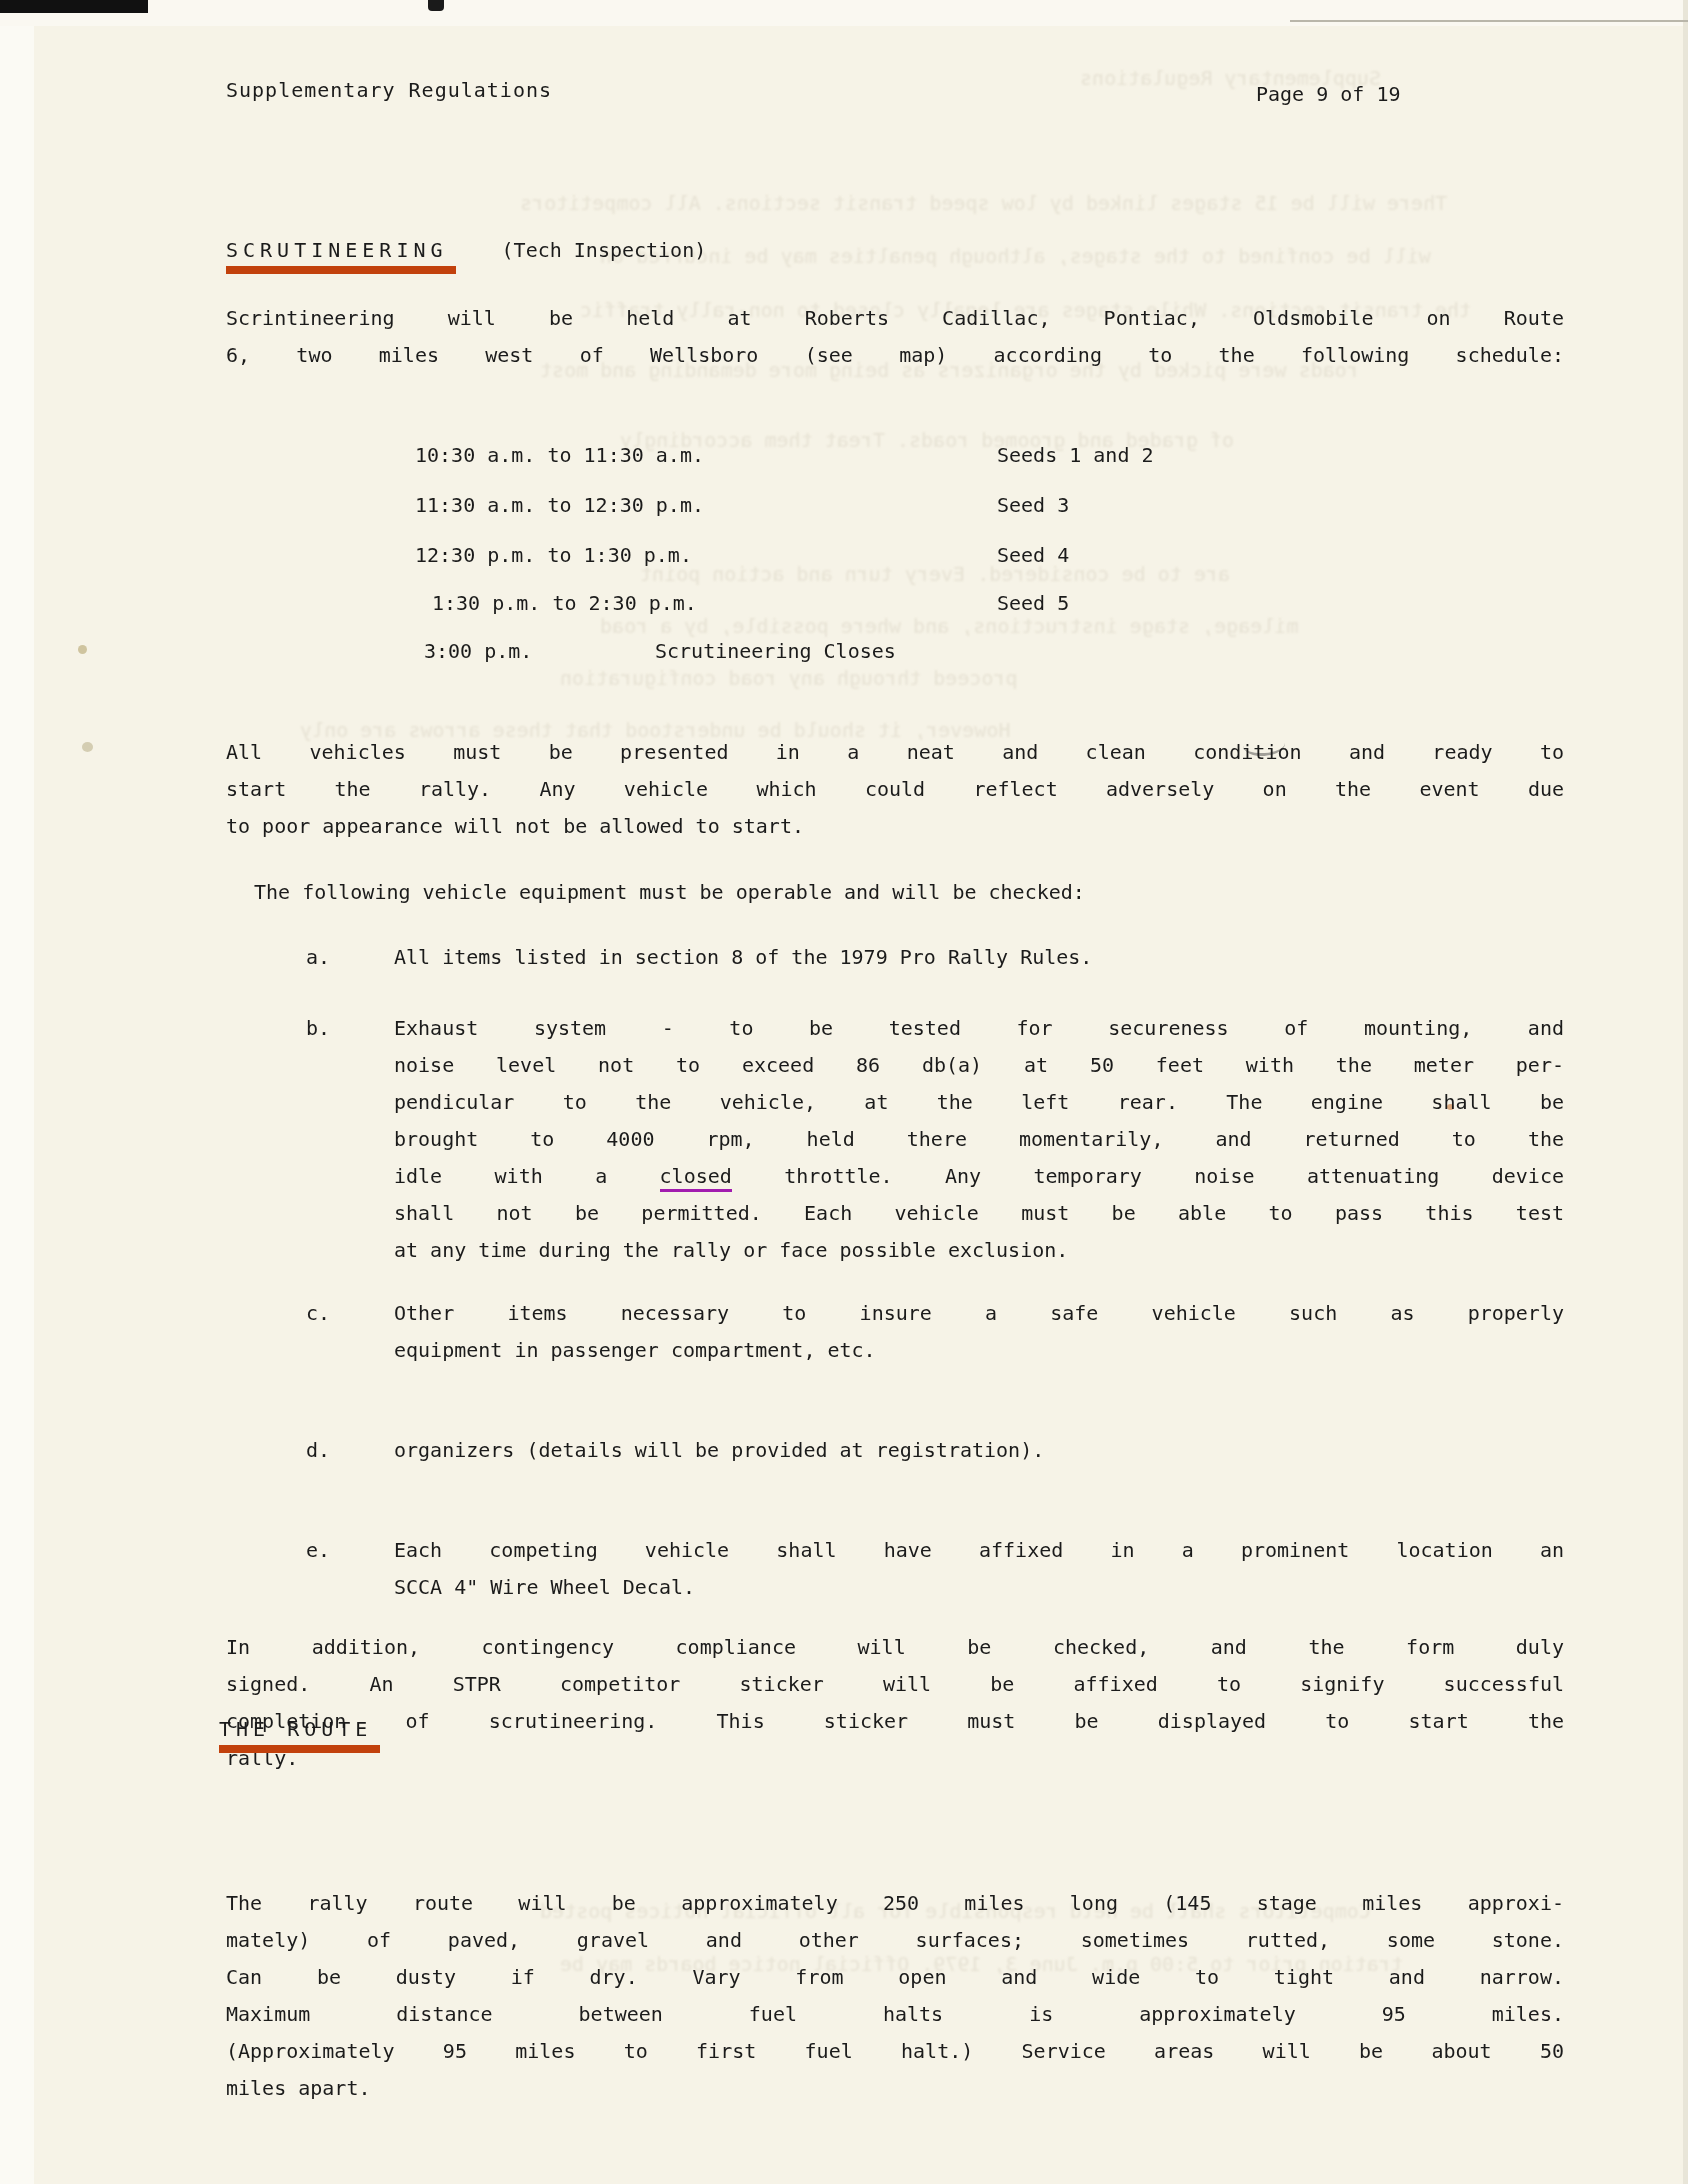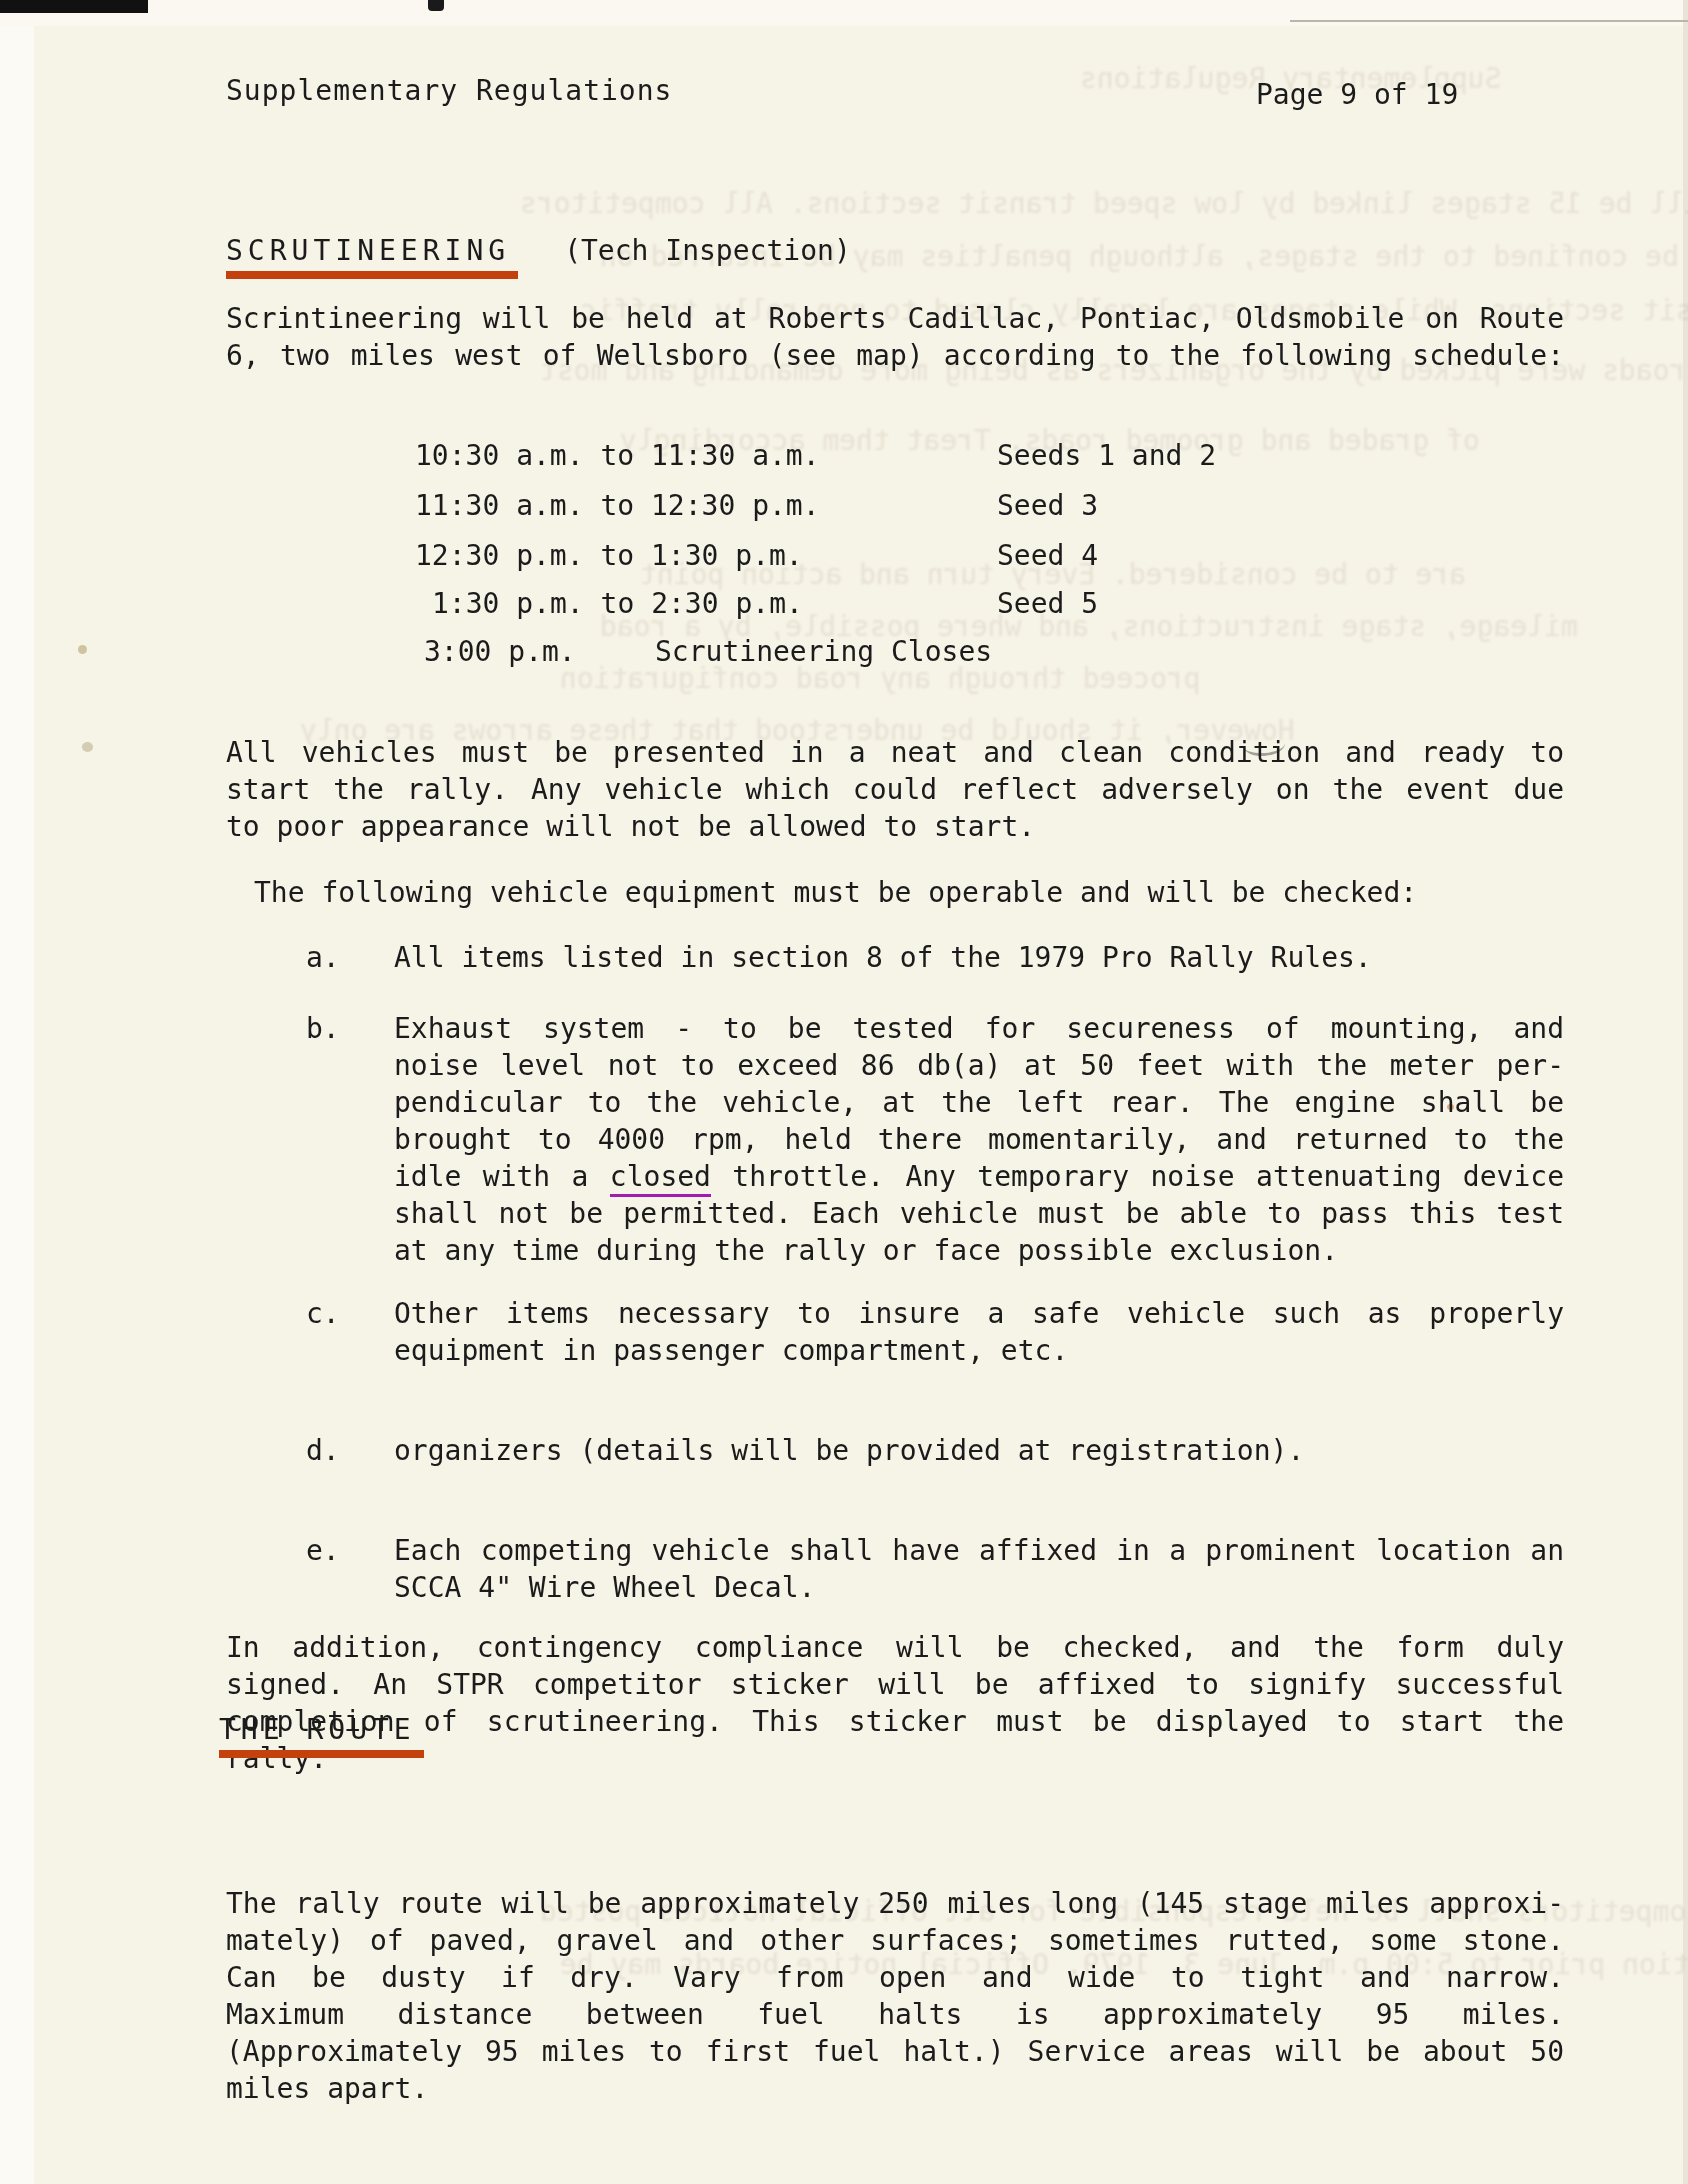--- a/index.html
+++ b/index.html
@@ -3,21 +3,21 @@
 <meta charset="utf-8">
 <style>
   html,body{margin:0;padding:0;background:#d8d5c9;}
   .page{
     position:relative;
     width:1688px;height:2184px;
     background:#f6f3e7;
     overflow:hidden;
     font-family:"DejaVu Sans Mono","Liberation Mono",monospace;
     color:#1b1b1b;
-    font-size:28px;line-height:37px;
+    font-size:20px;line-height:37px;
   }
   
   .edge-left{position:absolute;left:0;top:0;width:34px;height:100%;background:#fbfaf4;}
   .edge-top{position:absolute;left:0;top:0;width:100%;height:26px;background:#faf8f1;}
   .edge-right{position:absolute;right:0;top:0;width:5px;height:100%;background:#e8e5d8;}
   .bar-topleft{position:absolute;left:0;top:0;width:148px;height:13px;background:#111;}
   .blob-top{position:absolute;left:428px;top:0;width:16px;height:11px;background:#1a1a1a;border-radius:0 0 4px 4px;}
   .line-topright{position:absolute;left:1290px;top:20px;width:398px;height:2px;background:#b9b6aa;}
   .speck1{position:absolute;left:78px;top:645px;width:9px;height:9px;border-radius:50%;background:rgba(160,140,70,.45);}
   .speck2{position:absolute;left:82px;top:742px;width:11px;height:10px;border-radius:50%;background:rgba(150,135,80,.35);}

